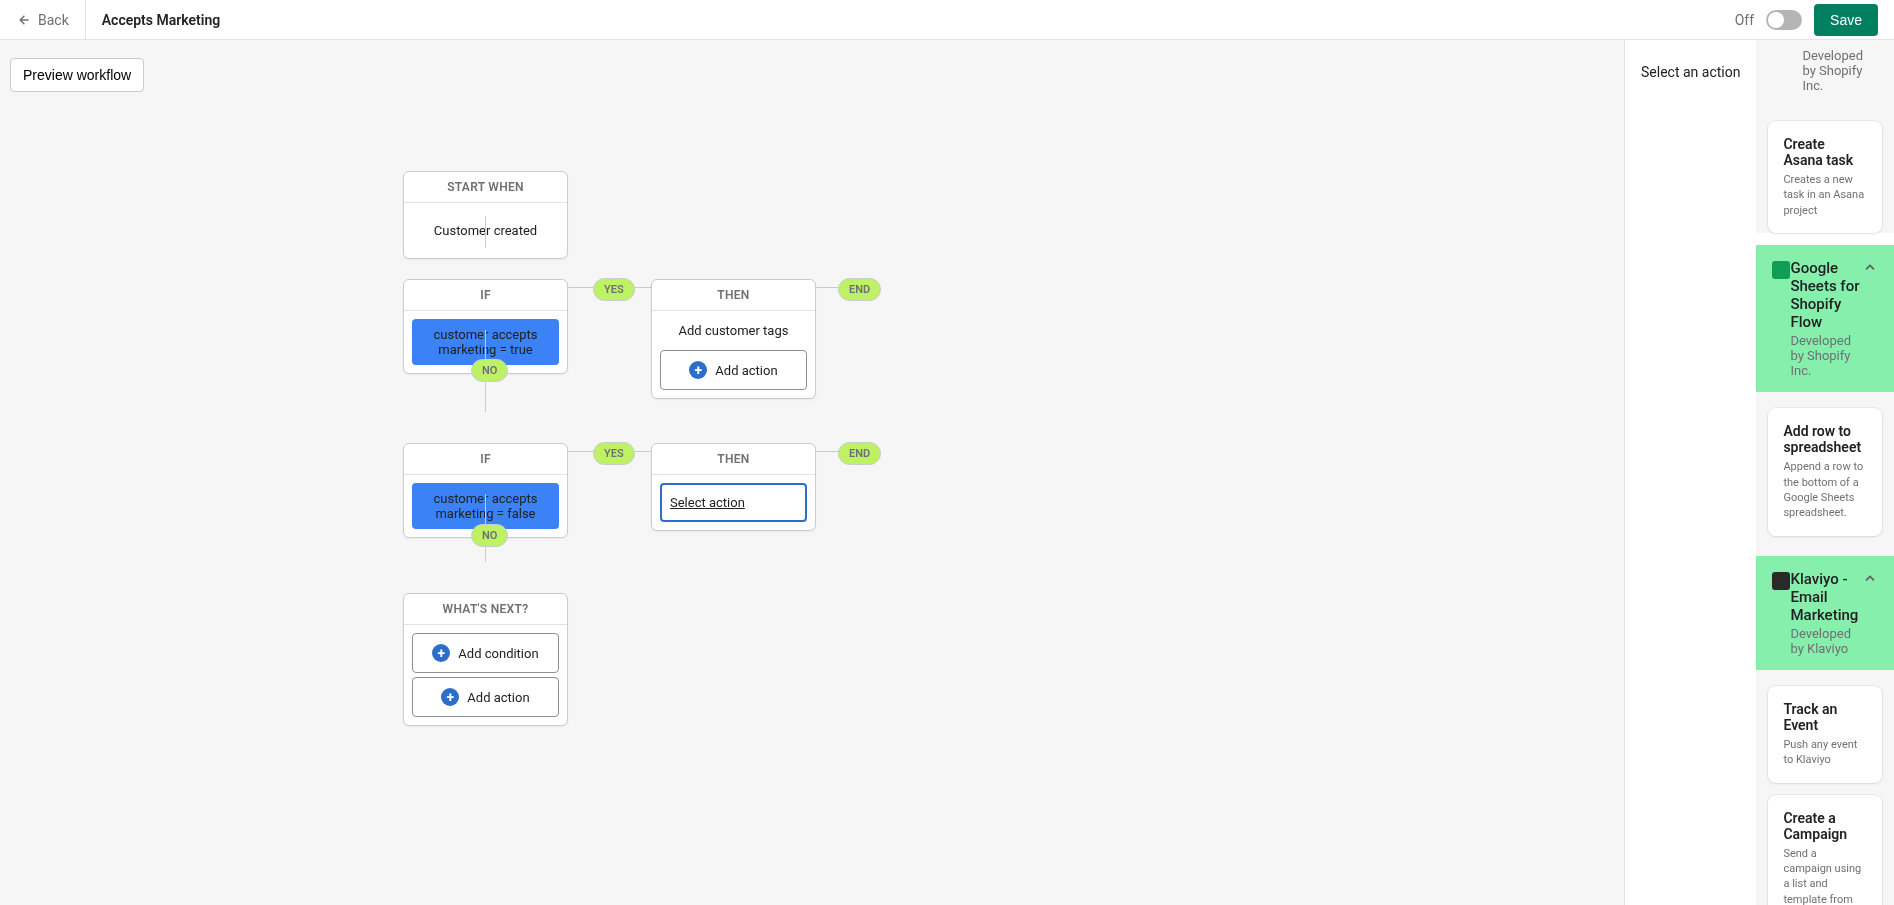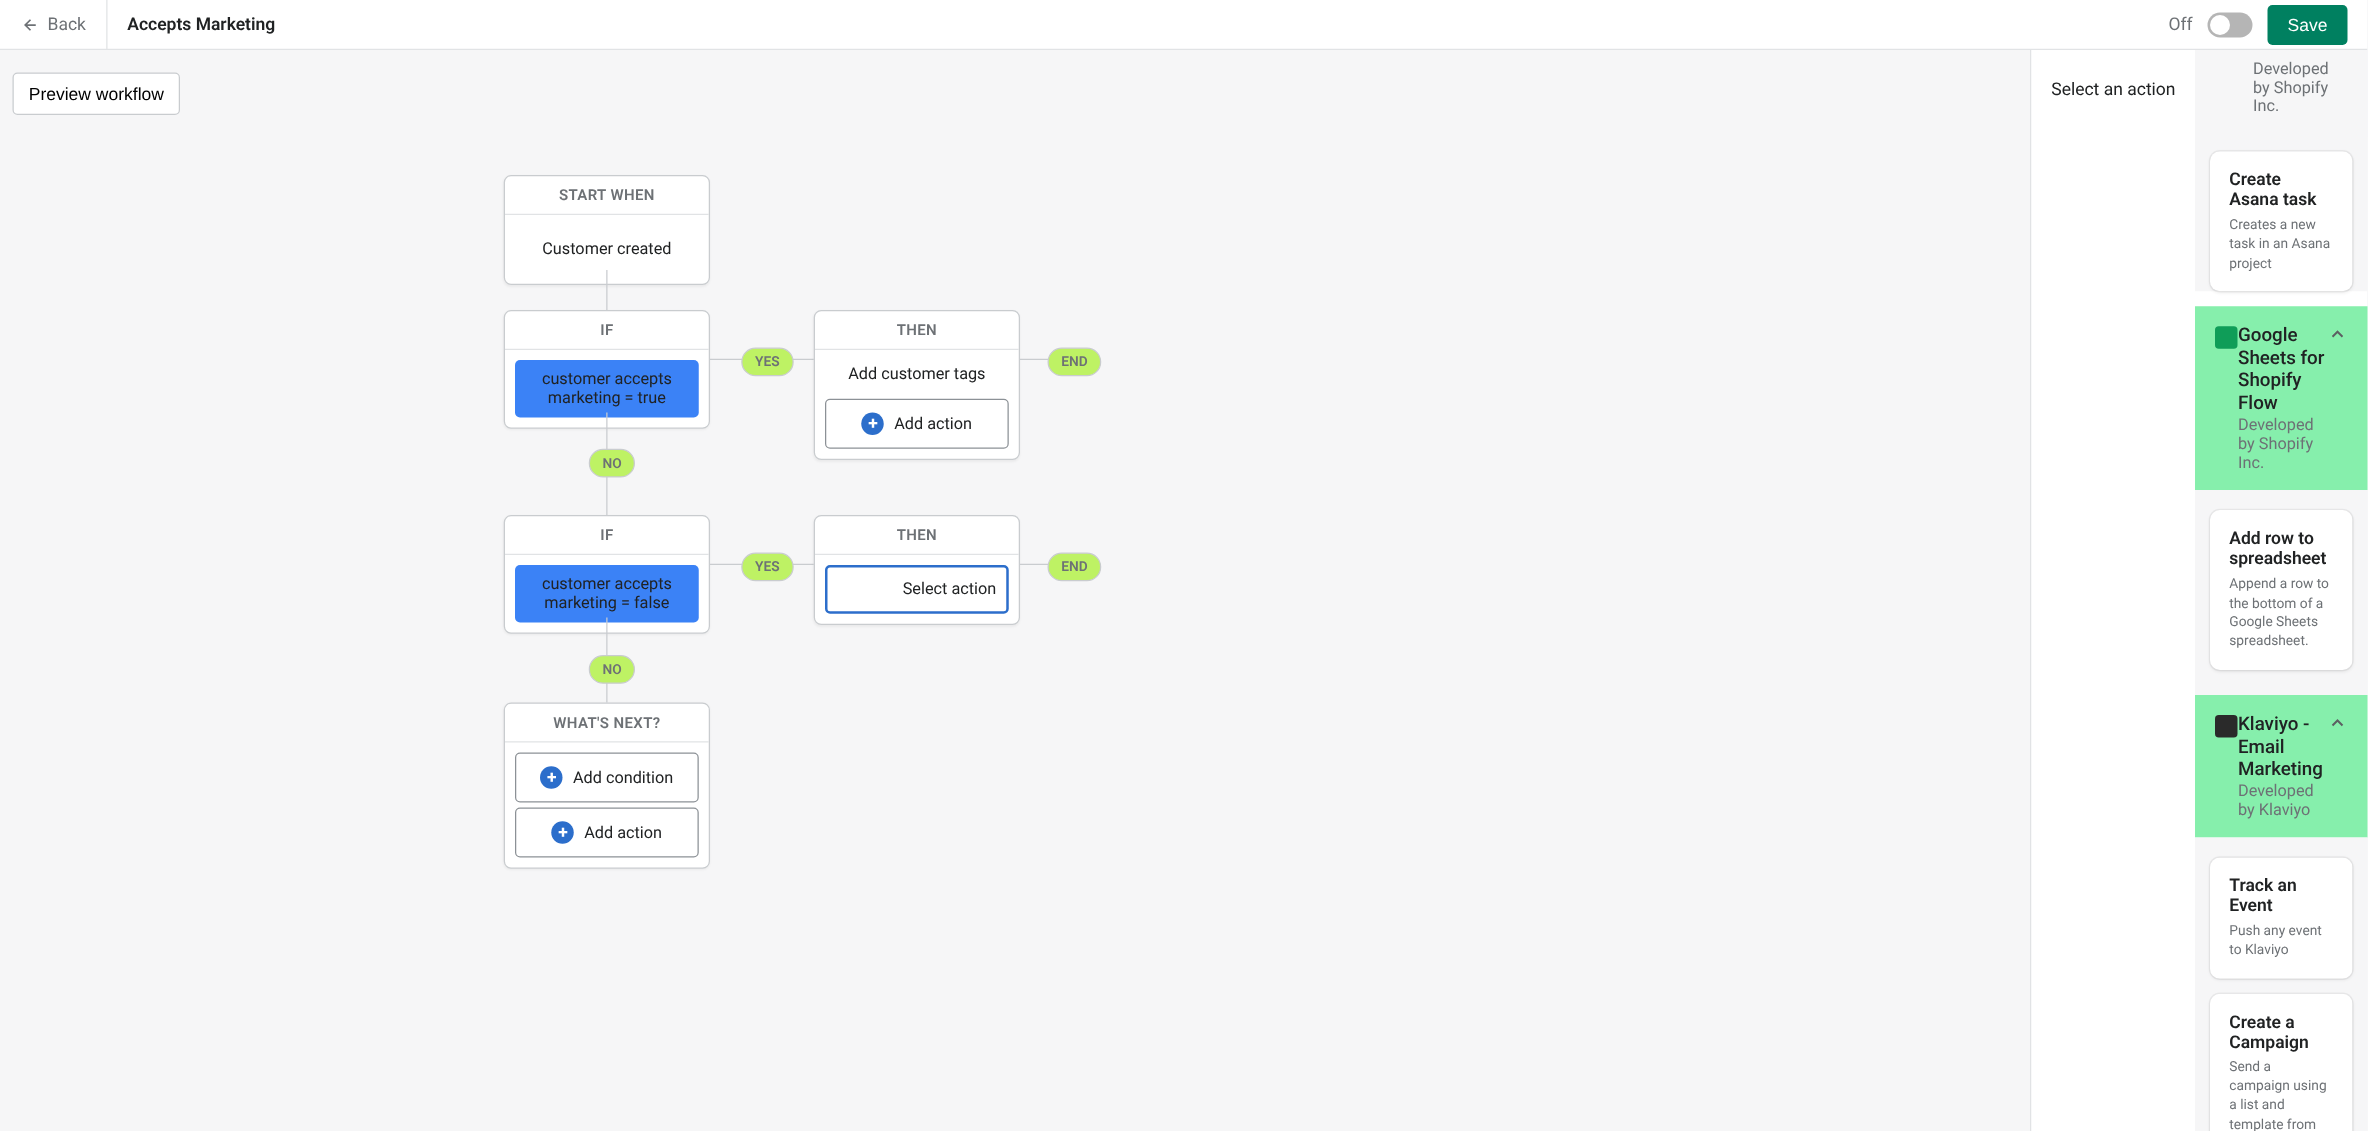--- a/index.html
+++ b/index.html
@@ -21,29 +21,29 @@
     .canvas { flex: 1; position: relative; background: #f6f6f7; overflow: auto; }
     .preview-btn { position: absolute; top: 18px; left: 10px; background: #fff; border: 1px solid #c9cccf; border-radius: 4px; padding: 8px 12px; font-size: 14px; cursor: pointer; }
     
     .flow-container { position: absolute; top: 100px; left: 403px; width: 700px; }
     .node { background: #fff; border: 1px solid #c9cccf; border-radius: 6px; width: 165px; box-shadow: 0 1px 2px rgba(0,0,0,0.05); }
     .node-header { text-align: center; padding: 8px; font-size: 12px; color: #6d7175; font-weight: 600; border-bottom: 1px solid #e1e3e5; letter-spacing: 0.3px; }
     .node-body { padding: 12px 8px; }
     .node-item { text-align: center; font-size: 13px; padding: 8px 4px; }
     .node-condition { background: #3b82f6; border-radius: 4px; margin: 4px; padding: 8px 4px; font-size: 13px; text-align: center; }
     .node-action-btn { border: 1px solid #8c9196; border-radius: 4px; margin: 4px; padding: 10px 8px; display: flex; align-items: center; justify-content: center; gap: 8px; cursor: pointer; font-size: 13px; }
-    .node-action-selected { border: 2px solid #2c6ecb; border-radius: 4px; margin: 4px; padding: 10px 8px; text-align: right; font-size: 13px; cursor: pointer; }
+    .node-action-selected { border: 2px solid #2c6ecb; border-radius: 4px; margin: 4px; padding: 10px 8px; text-align: left; font-size: 13px; cursor: pointer; text-decoration: underline; }
     .plus-icon { width: 18px; height: 18px; border-radius: 50%; background: #2c6ecb; color: #fff; display: inline-flex; align-items: center; justify-content: center; font-size: 14px; font-weight: bold; line-height: 1; }
     
     .pill { background: #bef264; border: 1px solid #c9cccf; border-radius: 12px; padding: 4px 10px; font-size: 11px; font-weight: 600; color: #6d7175; display: inline-block; position: absolute; }
     
     .connector-v { width: 1px; background: #c9cccf; position: absolute; left: 82px; }
     .connector-h { height: 1px; background: #c9cccf; position: absolute; }
     
-    .node-pos { position: absolute; }
+    .node-pos { position: absolute; margin-top: 31px; }
     
     .sidebar { width: 270px; background: #fff; border-left: 1px solid #e1e3e5; display: flex; flex-direction: row; }
     .sidebar-header { padding: 24px 16px 20px; font-size: 14px; }
     .sidebar-content { flex: 1; overflow-y: auto; }
     .sidebar-divider { height: 1px; background: #e1e3e5; margin: 0; }
     .dev-line { padding: 8px 16px 16px 46px; color: #6d7175; font-size: 13px; background: #f6f6f7; }
     
     .action-card { background: #fff; border: 1px solid transparent; border-radius: 8px; margin: 12px; padding: 14px; cursor: pointer; box-shadow: 0 0 0 1px rgba(0,0,0,0.05), 0 1px 3px rgba(0,0,0,0.08); }
     .action-card-title { font-weight: 600; font-size: 14px; margin-bottom: 4px; }
     .action-card-desc { color: #6d7175; font-size: 11px; line-height: 1.4; }

